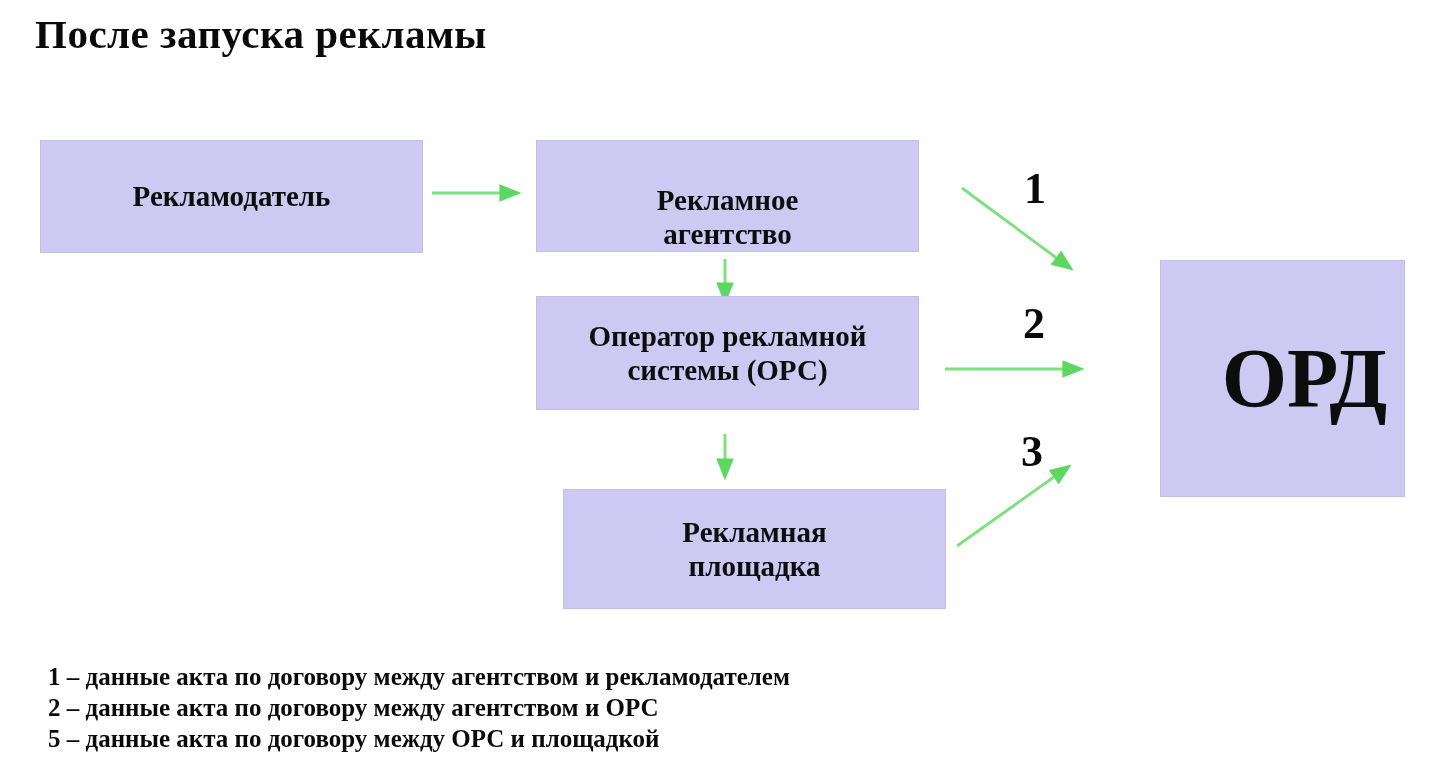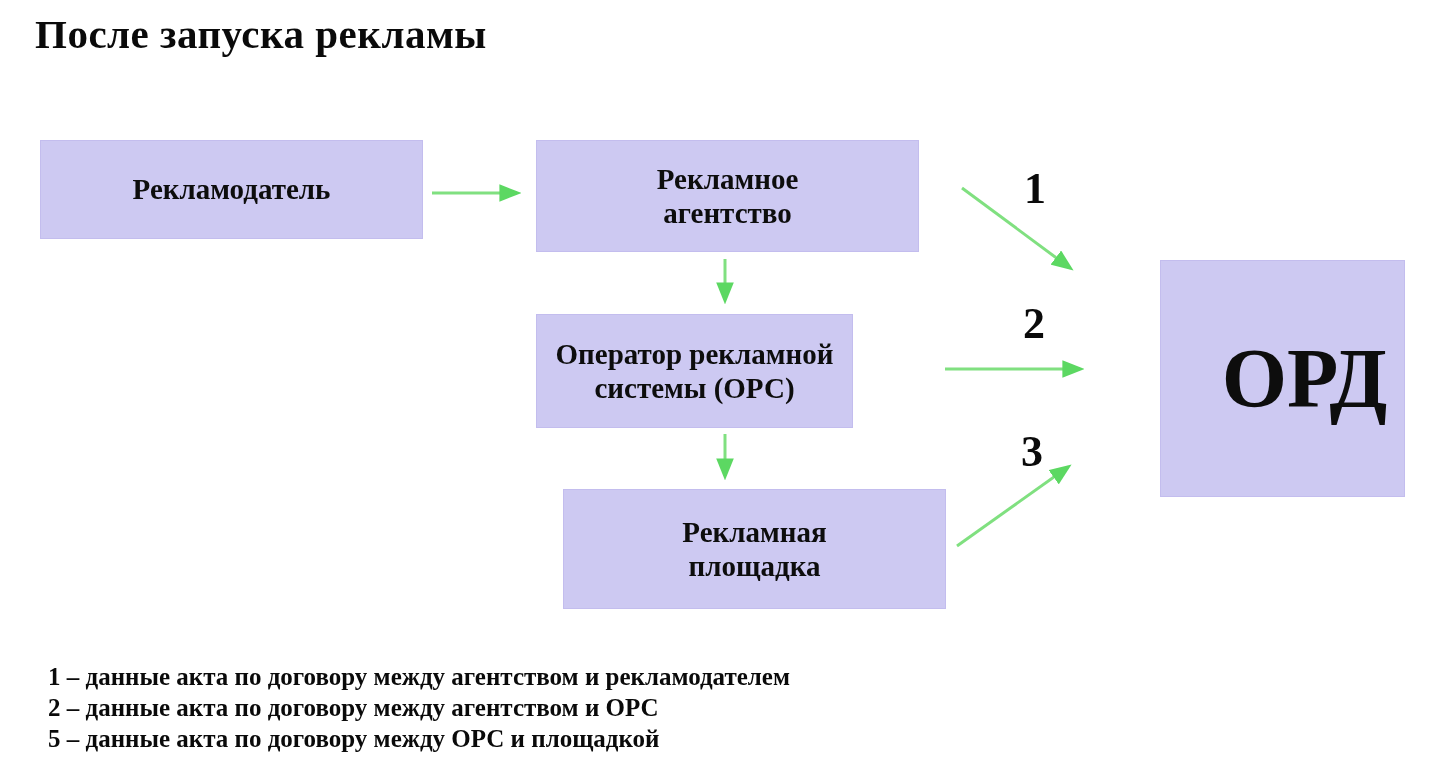--- a/index.html
+++ b/index.html
@@ -33,23 +33,23 @@
     display: flex;
     align-items: center;
     justify-content: center;
     text-align: center;
     font-weight: 700;
     font-size: 29px;
     line-height: 1.18;
     white-space: pre-line;
     box-sizing: border-box;
   }
-  .node-advertiser { left: 40px;  top: 140px; width: 383px; height: 99px; }
-  .node-agency     { left: 536px; top: 140px; width: 383px; height: 112px; }
-  .node-ors        { left: 536px; top: 314px; width: 317px; height: 114px; }
+  .node-advertiser { left: 40px;  top: 140px; width: 383px; height: 113px; }
+  .node-agency     { left: 536px; top: 140px; width: 383px; height: 112px; align-items: flex-end; }
+  .node-ors        { left: 536px; top: 296px; width: 383px; height: 114px; }
   .node-platform   { left: 536px; top: 489px; width: 383px; height: 120px; margin-left: 27px; }
   .node-ord        { left: 1160px; top: 260px; width: 245px; height: 237px; font-size: 84px; line-height: 1; padding-left: 44px; }
   .arrow-num {
     position: absolute;
     width: 60px;
     text-align: center;
     font-size: 44px;
     font-weight: 700;
     color: #0a0a0a;
   }

